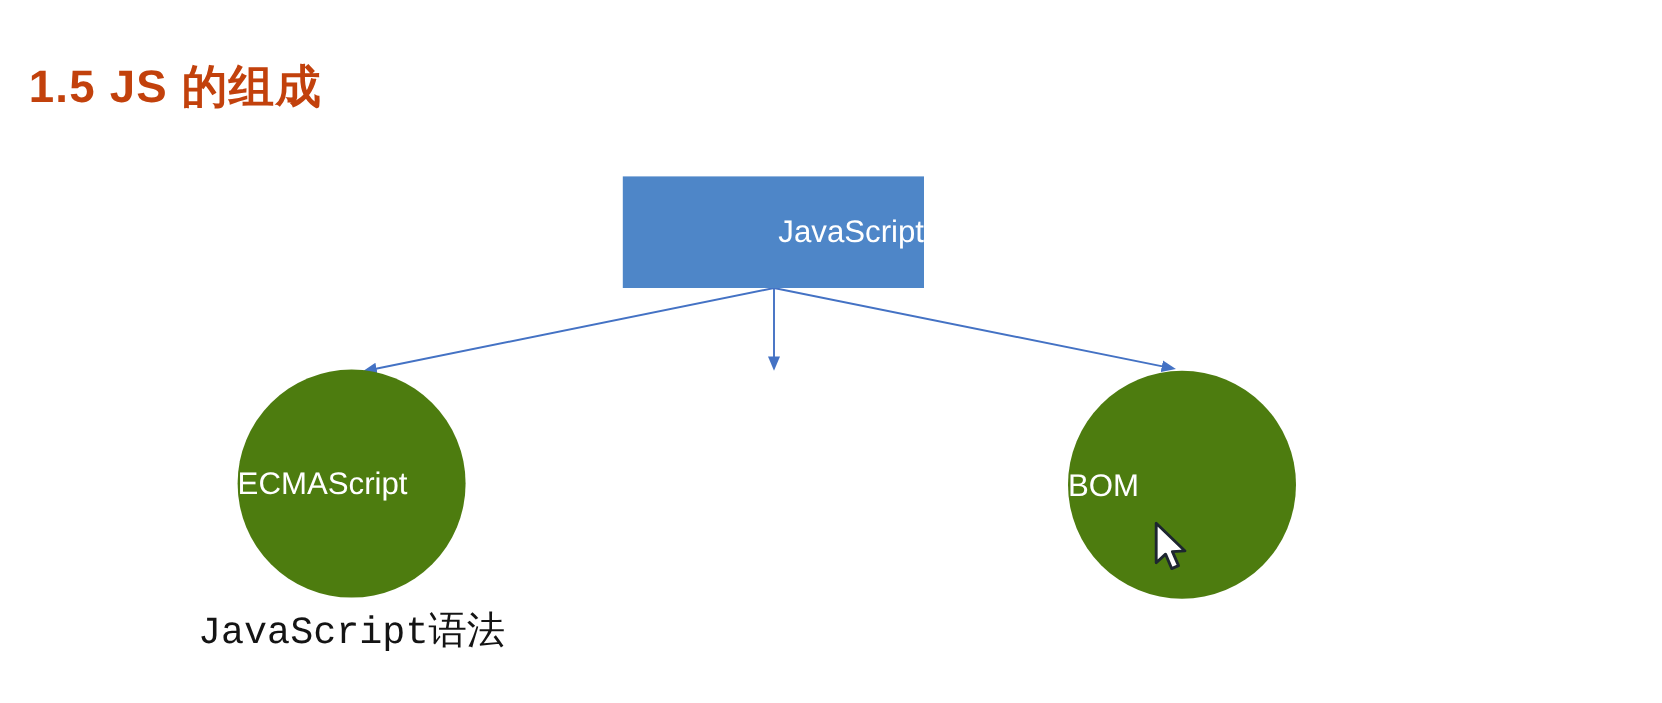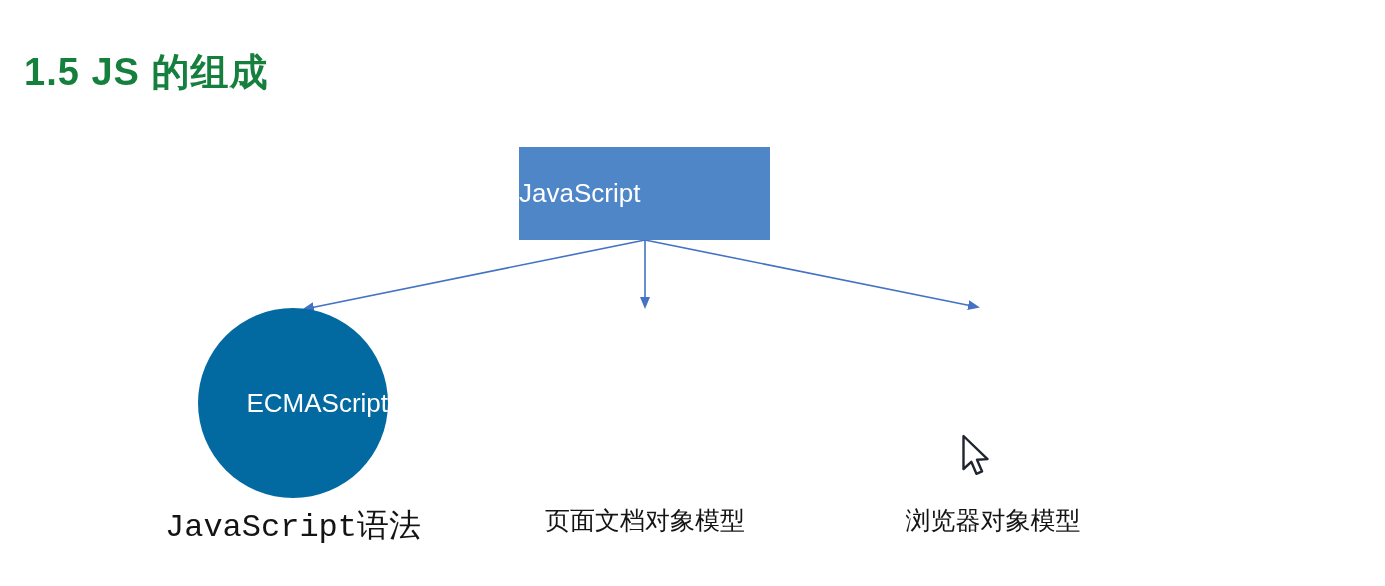--- a/index.html
+++ b/index.html
@@ -14,44 +14,44 @@
     background: #ffffff;
     overflow: hidden;
     font-family: "Liberation Sans", sans-serif;
   }
   .page-title {
     position: absolute;
     left: 24px;
     top: 22px;
     font-size: 38px;
     font-weight: bold;
-    color: #15803d;
+    color: #c2410c;
     letter-spacing: 1px;
     white-space: nowrap;
   }
   .root-box {
     position: absolute;
     left: 519px;
     top: 147px;
     width: 251px;
     height: 93px;
     background: #4e86c8;
     display: flex;
     align-items: center;
-    justify-content: flex-start;
+    justify-content: flex-end;
   }
   .node-circle {
     position: absolute;
     width: 190px;
     height: 190px;
     border-radius: 50%;
-    background: #0369a1;
+    background: #4d7c0f;
     display: flex;
     align-items: center;
-    justify-content: flex-end;
+    justify-content: flex-start;
   }
   #circle-ecmascript { left: 198px; top: 308px; }
   #circle-dom        { left: 550px; top: 309px; }
   #circle-bom        { left: 890px; top: 309px; }
   .shape-label {
     color: #ffffff;
     font-size: 26px;
     font-weight: normal;
     white-space: nowrap;
   }
@@ -107,24 +107,25 @@
 
   <div class="root-box">
     <span class="shape-label">JavaScript</span>
   </div>
 
   <div id="circle-ecmascript" class="node-circle">
     <span class="shape-label">ECMAScript</span>
   </div>
 
 
+  <div id="circle-bom" class="node-circle">
+    <span class="shape-label">BOM</span>
+  </div>
 
   <div id="caption-ecmascript" class="node-caption">JavaScript语法</div>
 
-  <div id="caption-dom" class="node-caption">页面文档对象模型</div>
 
-  <div id="caption-bom" class="node-caption">浏览器对象模型</div>
 
   <svg class="cursor-layer" viewBox="0 0 24 32" xmlns="http://www.w3.org/2000/svg">
     <path d="M5 2 L5 24 L10.2 19.2 L13.6 27.2 L17.4 25.6 L14 17.8 L21 17.4 Z" fill="#ffffff" stroke="#1d2630" stroke-width="1.6" stroke-linejoin="round"></path>
   </svg>
 
 </div>
 
 </body></html>

